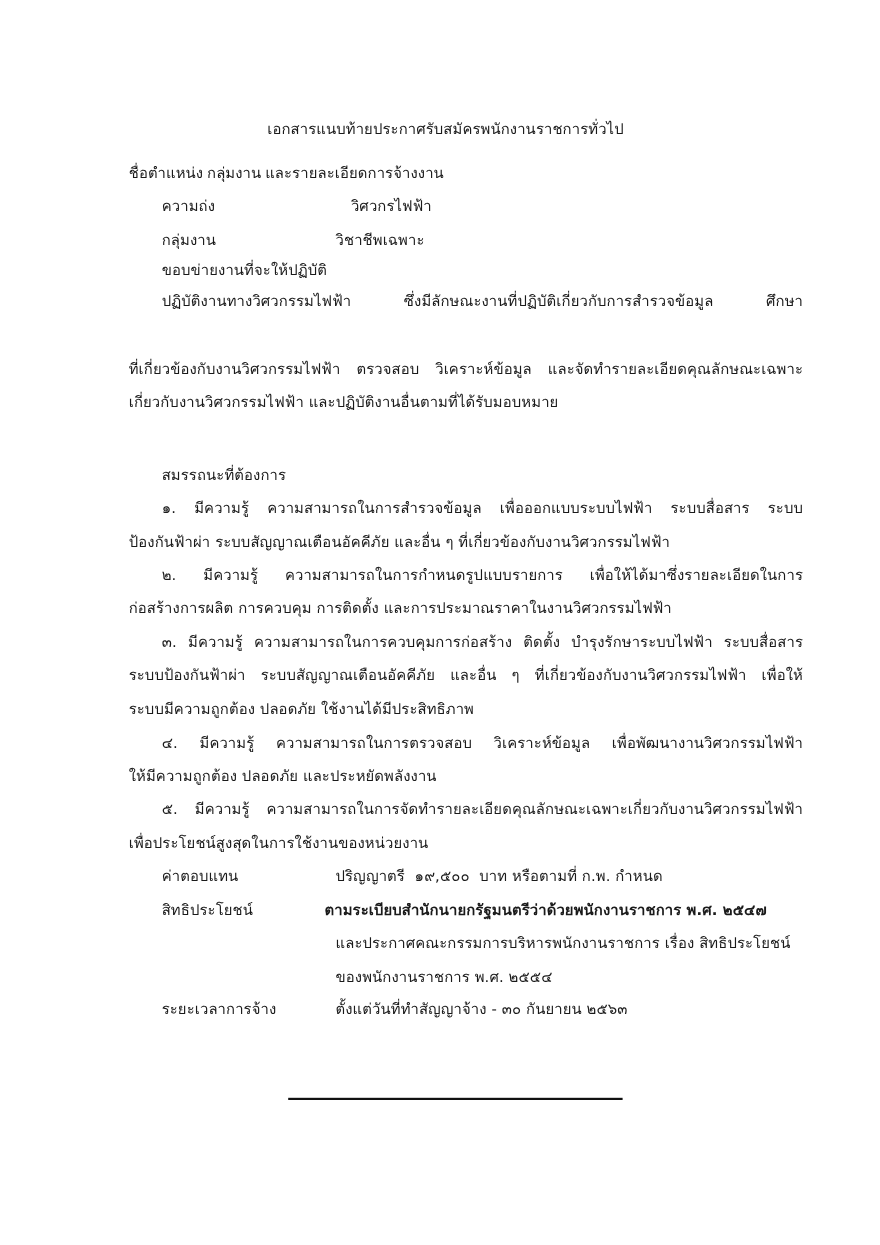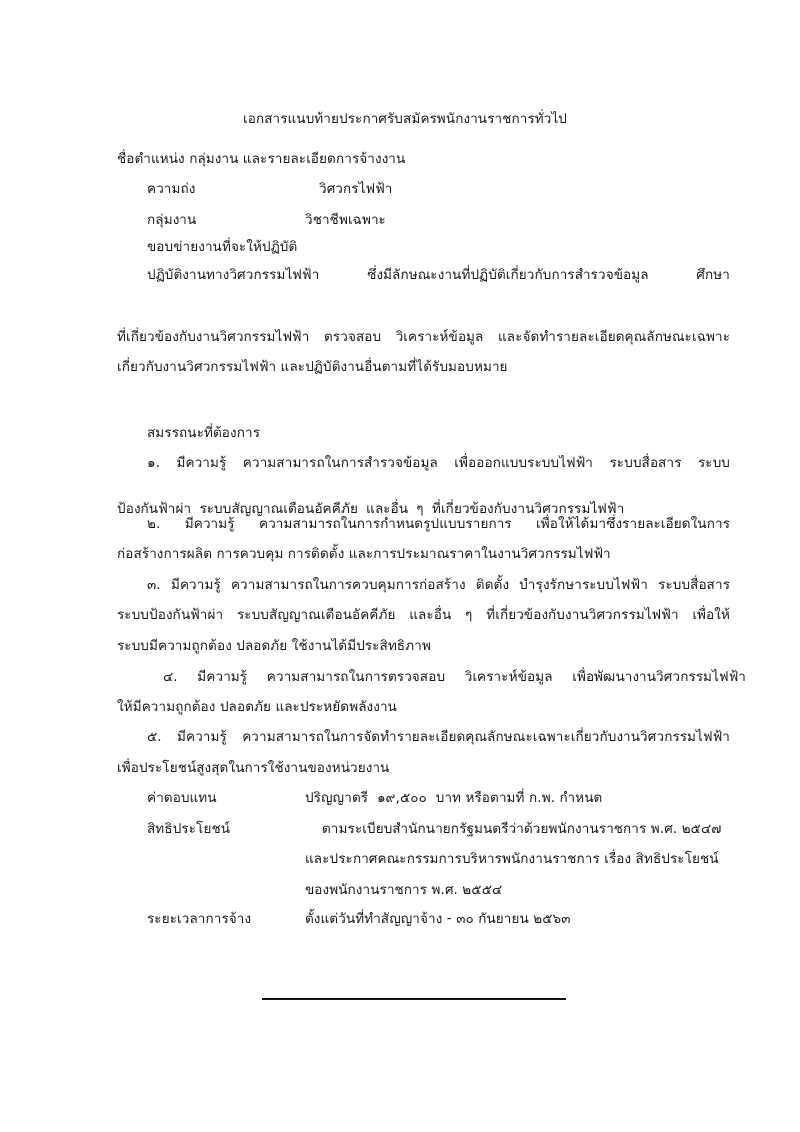--- a/index.html
+++ b/index.html
@@ -49,57 +49,57 @@
       background: #111111;
     }
   </style>
 </head>
 <body>
 
 <div class="page">
 
   <div class="line title">เอกสารแนบท้ายประกาศรับสมัครพนักงานราชการทั่วไป</div>
 
-  <div class="line" style="left:117px; top:148px;">ชื่อตำแหน่ง กลุ่มงาน และรายละเอียดการจ้างงาน</div>
+  <div class="line" style="left:117px; top:148px;font-family:Liberation Serif, serif;">ชื่อตำแหน่ง กลุ่มงาน และรายละเอียดการจ้างงาน</div>
 
   <div class="line" style="left:147px; top:178px;">ความถ่ง</div>
   <div class="line" style="left:305px; top:178px;margin-left:14px;">วิศวกรไฟฟ้า</div>
 
   <div class="line" style="left:147px; top:209px;">กลุ่มงาน</div>
   <div class="line" style="left:305px; top:209px;">วิชาชีพเฉพาะ</div>
 
   <div class="line" style="left:147px; top:236px;">ขอบข่ายงานที่จะให้ปฏิบัติ</div>
 
   <div class="line justify" style="left:147px; top:264px; width:583px;">ปฏิบัติงานทางวิศวกรรมไฟฟ้า ซึ่งมีลักษณะงานที่ปฏิบัติเกี่ยวกับการสำรวจข้อมูล ศึกษา</div>
   <div class="line justify" style="left:117px; top:326px;">ที่เกี่ยวข้องกับงานวิศวกรรมไฟฟ้า ตรวจสอบ วิเคราะห์ข้อมูล และจัดทำรายละเอียดคุณลักษณะเฉพาะ</div>
   <div class="line" style="left:117px; top:356px;">เกี่ยวกับงานวิศวกรรมไฟฟ้า และปฏิบัติงานอื่นตามที่ได้รับมอบหมาย</div>
 
   <div class="line" style="left:147px; top:422px;">สมรรถนะที่ต้องการ</div>
 
   <div class="line justify" style="left:147px; top:452px; width:583px;">๑. มีความรู้ ความสามารถในการสำรวจข้อมูล เพื่อออกแบบระบบไฟฟ้า ระบบสื่อสาร ระบบ</div>
-  <div class="line" style="left:117px; top:500px;font-family:Liberation Mono, monospace;">ป้องกันฟ้าผ่า ระบบสัญญาณเตือนอัคคีภัย และอื่น ๆ ที่เกี่ยวข้องกับงานวิศวกรรมไฟฟ้า</div>
+  <div class="line" style="left:117px; top:483px;">ป้องกันฟ้าผ่า ระบบสัญญาณเตือนอัคคีภัย และอื่น ๆ ที่เกี่ยวข้องกับงานวิศวกรรมไฟฟ้า</div>
 
   <div class="line justify" style="left:147px; top:513px; width:583px;">๒. มีความรู้ ความสามารถในการกำหนดรูปแบบรายการ เพื่อให้ได้มาซึ่งรายละเอียดในการ</div>
   <div class="line" style="left:117px; top:543px;">ก่อสร้างการผลิต การควบคุม การติดตั้ง และการประมาณราคาในงานวิศวกรรมไฟฟ้า</div>
 
   <div class="line justify" style="left:147px; top:574px; width:583px;">๓. มีความรู้ ความสามารถในการควบคุมการก่อสร้าง ติดตั้ง บำรุงรักษาระบบไฟฟ้า ระบบสื่อสาร</div>
   <div class="line justify" style="left:117px; top:604px;">ระบบป้องกันฟ้าผ่า ระบบสัญญาณเตือนอัคคีภัย และอื่น ๆ ที่เกี่ยวข้องกับงานวิศวกรรมไฟฟ้า เพื่อให้</div>
   <div class="line" style="left:117px; top:635px;">ระบบมีความถูกต้อง ปลอดภัย ใช้งานได้มีประสิทธิภาพ</div>
 
-  <div class="line justify" style="left:147px; top:666px; width:583px;margin-left:16px;">๔. มีความรู้ ความสามารถในการตรวจสอบ วิเคราะห์ข้อมูล เพื่อพัฒนางานวิศวกรรมไฟฟ้า</div>
+  <div class="line justify" style="left:147px; top:666px; width:583px;">๔. มีความรู้ ความสามารถในการตรวจสอบ วิเคราะห์ข้อมูล เพื่อพัฒนางานวิศวกรรมไฟฟ้า</div>
   <div class="line" style="left:117px; top:696px;">ให้มีความถูกต้อง ปลอดภัย และประหยัดพลังงาน</div>
 
   <div class="line justify" style="left:147px; top:726px; width:583px;">๕. มีความรู้ ความสามารถในการจัดทำรายละเอียดคุณลักษณะเฉพาะเกี่ยวกับงานวิศวกรรมไฟฟ้า</div>
   <div class="line" style="left:117px; top:757px;">เพื่อประโยชน์สูงสุดในการใช้งานของหน่วยงาน</div>
 
   <div class="line" style="left:147px; top:787px;">ค่าตอบแทน</div>
   <div class="line" style="left:305px; top:787px; white-space:pre;">ปริญญาตรี  ๑๙,๕๐๐  บาท หรือตามที่ ก.พ. กำหนด</div>
 
   <div class="line" style="left:147px; top:818px;">สิทธิประโยชน์</div>
-  <div class="line" style="left:322px; top:818px;">ตามระเบียบสำนักนายกรัฐมนตรีว่าด้วยพนักงานราชการ พ.ศ. ๒๕๔๗</div>
+  <div class="line" style="left:295px; top:818px;font-weight:bold;">ตามระเบียบสำนักนายกรัฐมนตรีว่าด้วยพนักงานราชการ พ.ศ. ๒๕๔๗</div>
   <div class="line" style="left:305px; top:848px;">และประกาศคณะกรรมการบริหารพนักงานราชการ เรื่อง สิทธิประโยชน์</div>
   <div class="line" style="left:305px; top:879px;">ของพนักงานราชการ พ.ศ. ๒๕๕๔</div>
 
   <div class="line" style="left:147px; top:908px;">ระยะเวลาการจ้าง</div>
   <div class="line" style="left:305px; top:908px;">ตั้งแต่วันที่ทำสัญญาจ้าง - ๓๐ กันยายน ๒๕๖๓</div>
 
   <div class="divider"></div>
 </div>
 
 </body></html>

